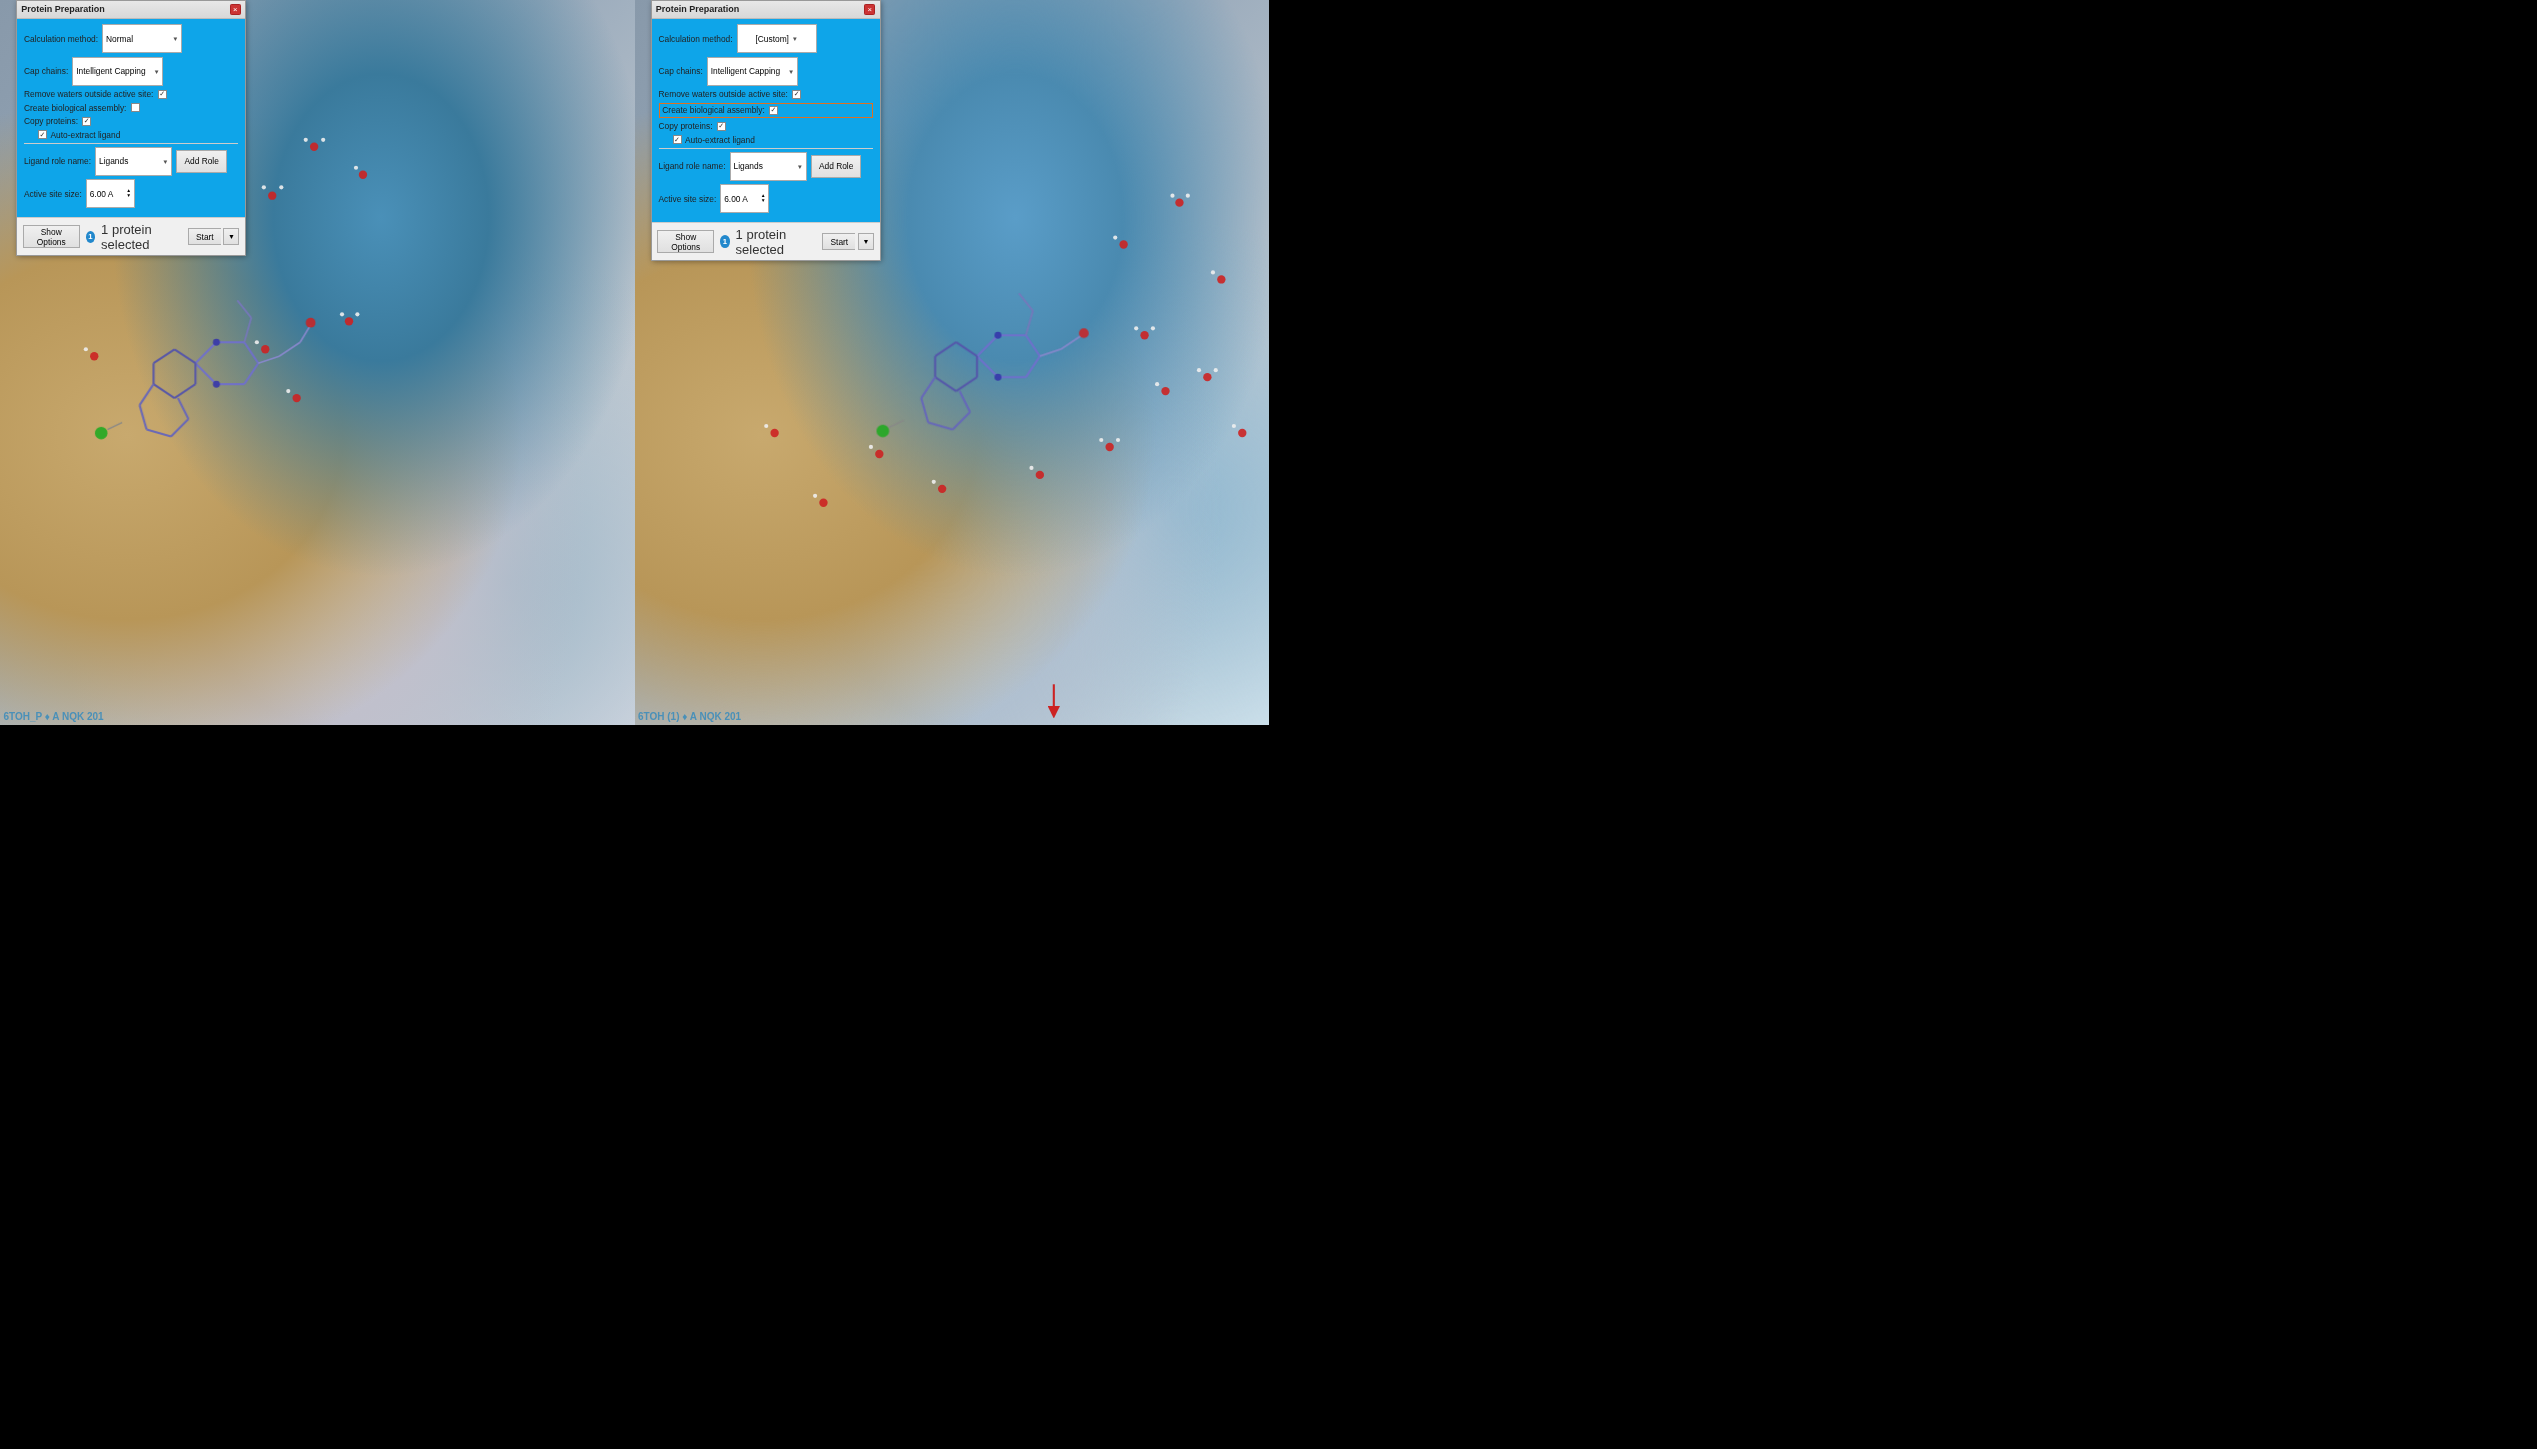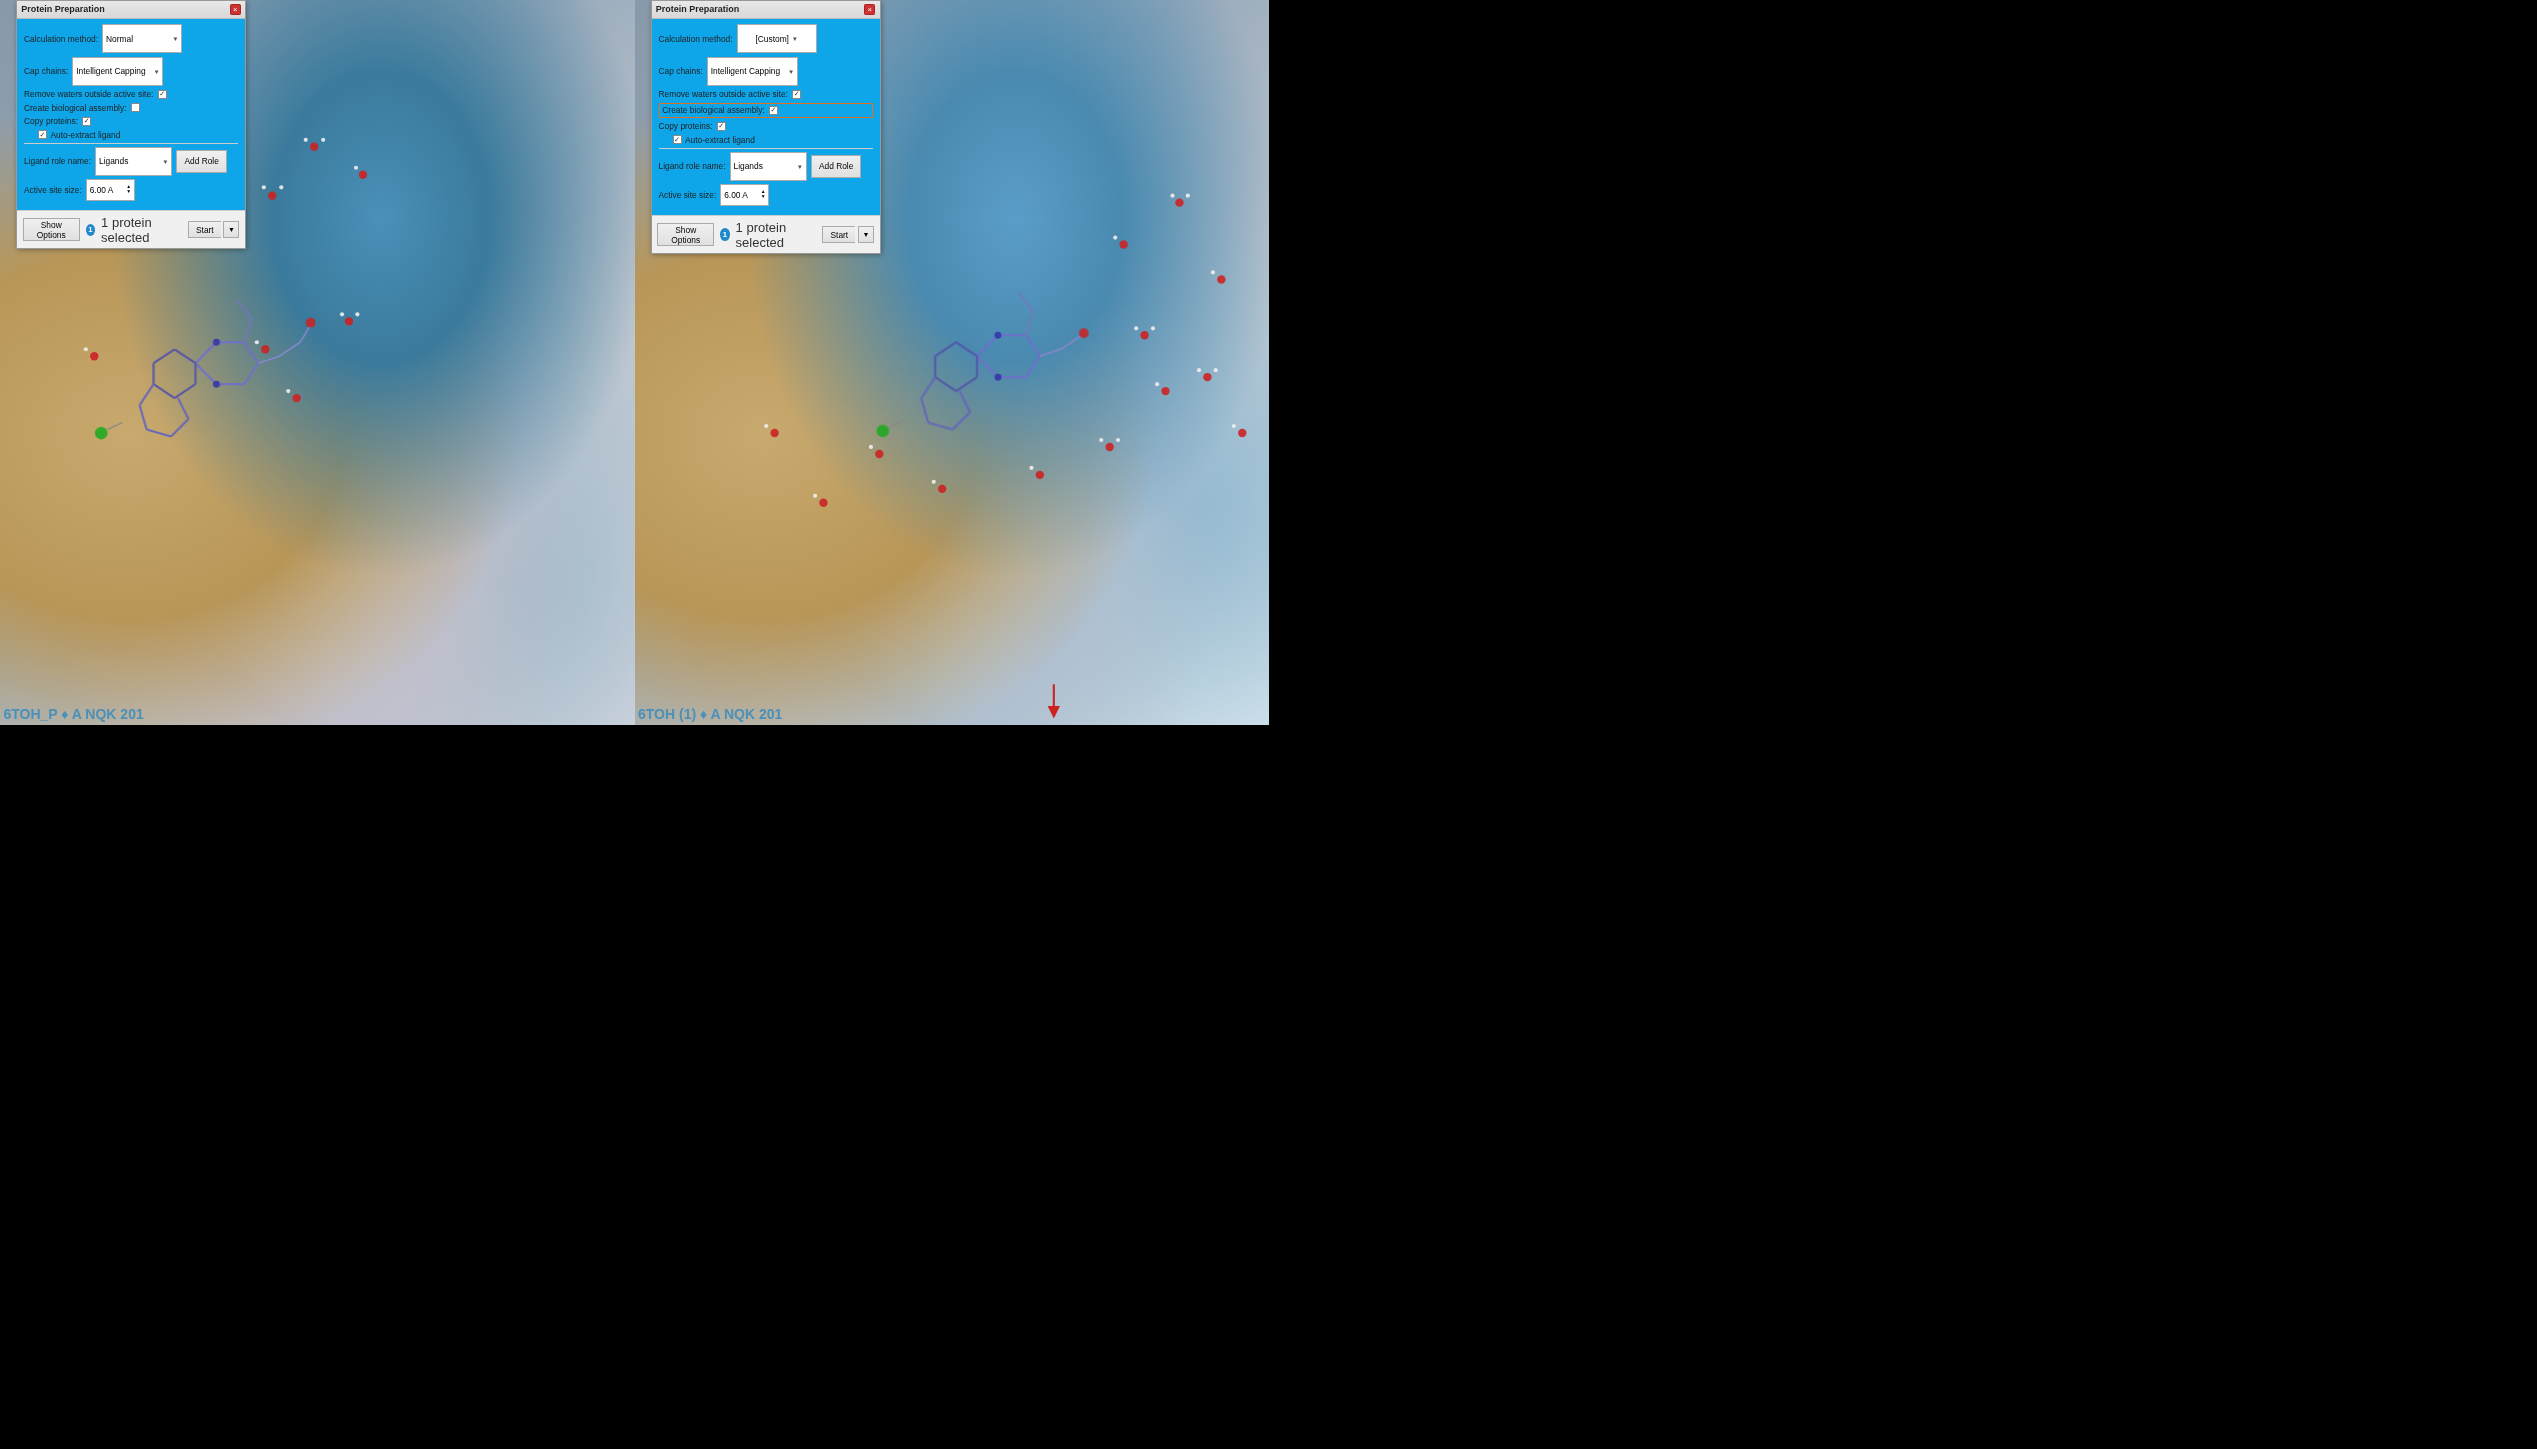--- a/index.html
+++ b/index.html
@@ -42,21 +42,21 @@
                   radial-gradient(ellipse at 85% 70%, #90b8d0 0%, transparent 40%),
                   linear-gradient(135deg, #8899aa 0%, #99aabb 40%, #c0c8d0 70%, #d8e8f0 100%);
     }
 
     
     .watermark {
       position: absolute;
       bottom: 3.5px;
       left: 3.5px;
       color: #4a90b8;
-      font-size: 14px;
+      font-size: 10px;
       font-weight: bold;
     }
 
     
     .dialog {
       position: absolute;
       top: 0;
       left: 16px;
       background: #0ea5e9;
       border: 0.7px solid #999;
@@ -233,21 +233,21 @@
     .selected-text {
       font-size: 13px;
       color: #333;
     }
 
     .spinbox {
       background: white;
       border: 0.7px solid #aaa;
       font-size: 8.4px;
       padding: 0.7px 2.8px;
-      height: 22px;
+      height: 29px;
       width: 49px;
       display: flex;
       align-items: center;
       justify-content: space-between;
     }
 
     .spinbox-arrows {
       display: flex;
       flex-direction: column;
       font-size: 4.9px;

